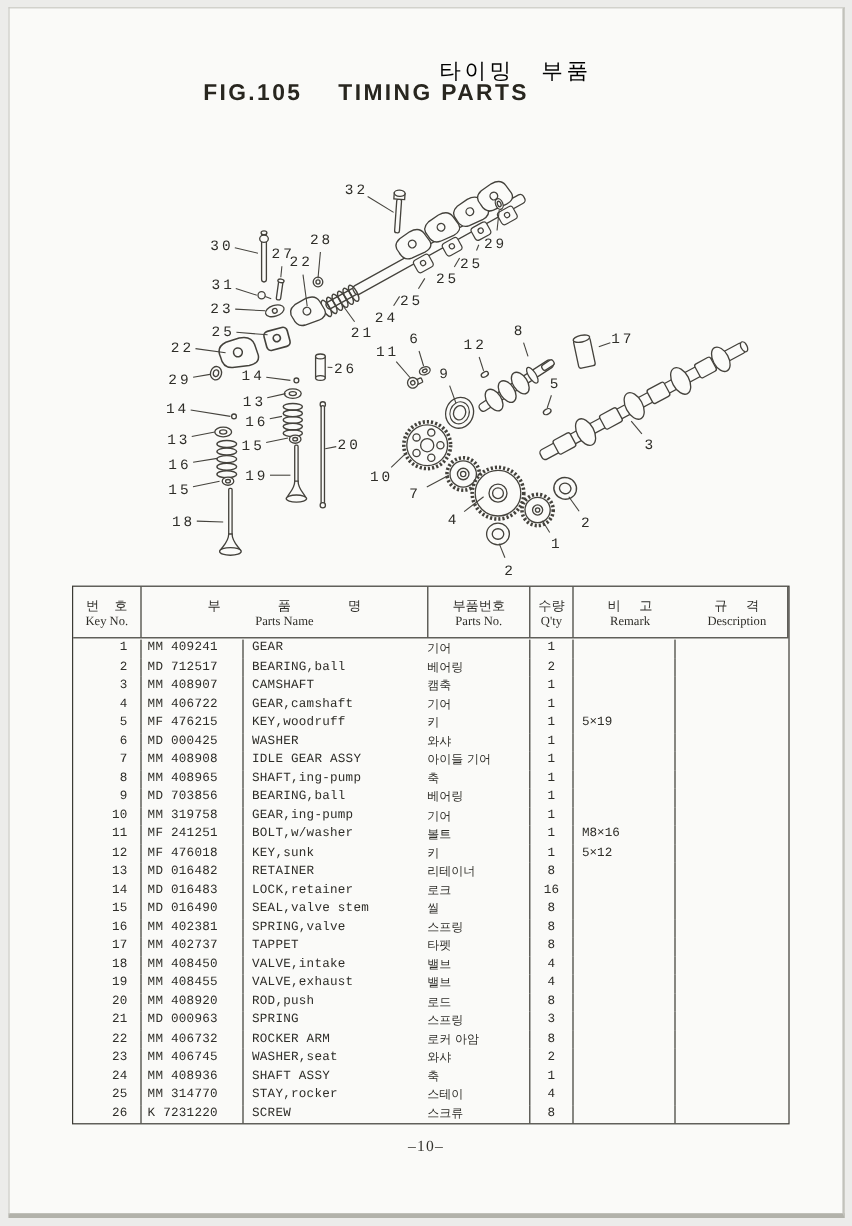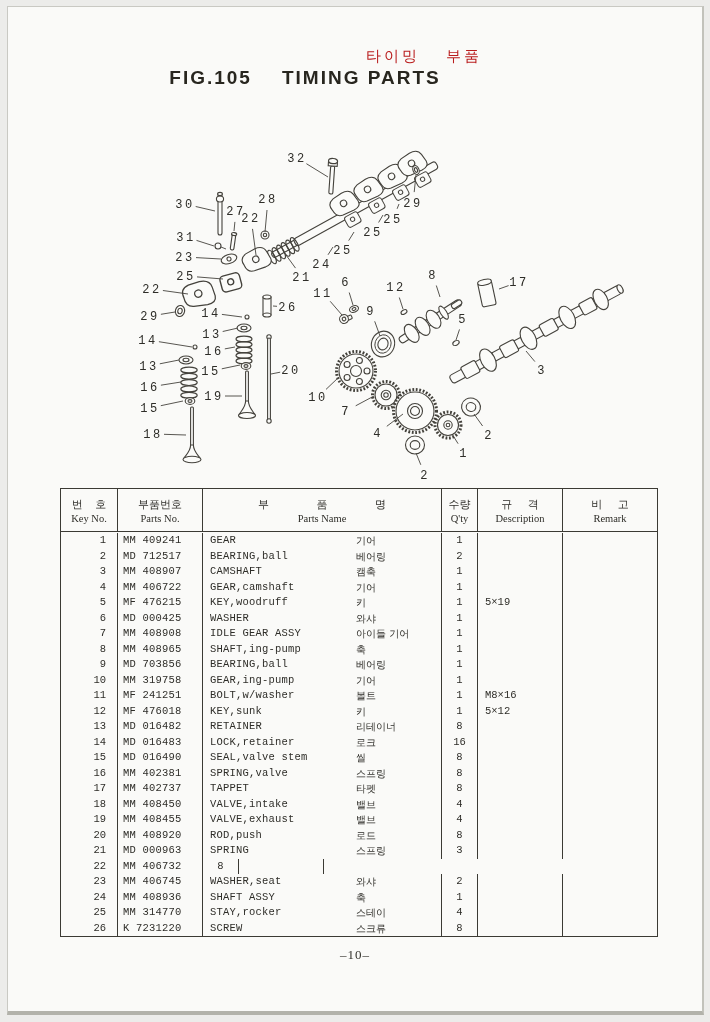--- a/index.html
+++ b/index.html
@@ -13,22 +13,22 @@
     position:absolute; left:7px; top:6px; width:694px; height:1004px;
     background:#fafaf8;
     border:1px solid #c9c9c3;
     border-bottom:4px solid #b2b2aa;
     border-right:2px solid #c2c2bb;
     overflow:hidden;
   }
   
   .title-ko {
     position:absolute; left:358px; top:40px; width:220px;
-    font-family:Liberation Mono, monospace;
-    font-size:15px; letter-spacing:3px; word-spacing:14px; color:#b91c1c;
+    font-family:Liberation Sans, sans-serif;
+    font-size:18px; letter-spacing:3px; word-spacing:14px; color:#000000;
   }
   .title-row {
     position:absolute; left:0; top:60px; width:594px; text-align:center;
     font-size:19px; font-weight:700; letter-spacing:2px; color:#28261f;
   }
   .title-row .fig { margin-right:30px; }
   svg.diagram { position:absolute; left:0; top:0; width:694px; height:1004px; }
 
   .part  { fill:#fbfbf9; stroke:#44423c; stroke-width:1.1; }
   .partNF{ fill:none;    stroke:#44423c; stroke-width:0.9; }
@@ -390,40 +390,40 @@
         <text x="481" y="432" class="callout">2</text>
       </g>
   </svg>
 
   <div class="ptable">
     <div class="thead">
       <div class="hc w1">
         <div class="hko sp1">번 호</div>
         <div class="hen">Key No.</div>
       </div>
+      <div class="hc w3">
+        <div class="hko sp2">부 품 명</div>
+        <div class="hen">Parts   Name</div>
+      </div>
       <div class="hc w2">
         <div class="hko">부품번호</div>
         <div class="hen">Parts No.</div>
-      </div>
-      <div class="hc w3">
-        <div class="hko sp2">부 품 명</div>
-        <div class="hen">Parts   Name</div>
       </div>
       <div class="hc w4">
         <div class="hko">수량</div>
         <div class="hen">Q'ty</div>
       </div>
+      <div class="hc w6">
+        <div class="hko sp3">비 고</div>
+        <div class="hen">Remark</div>
+      </div>
       <div class="hc w5">
         <div class="hko sp3">규 격</div>
         <div class="hen">Description</div>
       </div>
-      <div class="hc w6">
-        <div class="hko sp3">비 고</div>
-        <div class="hen">Remark</div>
-      </div>
     </div>
     <div class="trows" id="rows">
         <div class="trow">
           <div class="c c-key">1</div>
           <div class="c c-pno">MM 409241</div>
           <div class="c c-name">
             <span class="nm-en">GEAR</span>
             <span class="nm-ko">기어</span>
           </div>
           <div class="c c-qty">1</div>
@@ -646,20 +646,24 @@
             <span class="nm-en">SPRING</span>
             <span class="nm-ko">스프링</span>
           </div>
           <div class="c c-qty">3</div>
           <div class="c c-desc"></div>
           <div class="c c-rem"></div>
         </div>
         <div class="trow">
           <div class="c c-key">22</div>
           <div class="c c-pno">MM 406732</div>
+          <div class="c c-name">
+            <span class="nm-en">ROCKER ARM</span>
+            <span class="nm-ko">로커  아암</span>
+          </div>
           <div class="c c-qty">8</div>
           <div class="c c-desc"></div>
           <div class="c c-rem"></div>
         </div>
         <div class="trow">
           <div class="c c-key">23</div>
           <div class="c c-pno">MM 406745</div>
           <div class="c c-name">
             <span class="nm-en">WASHER,seat</span>
             <span class="nm-ko">와샤</span>

